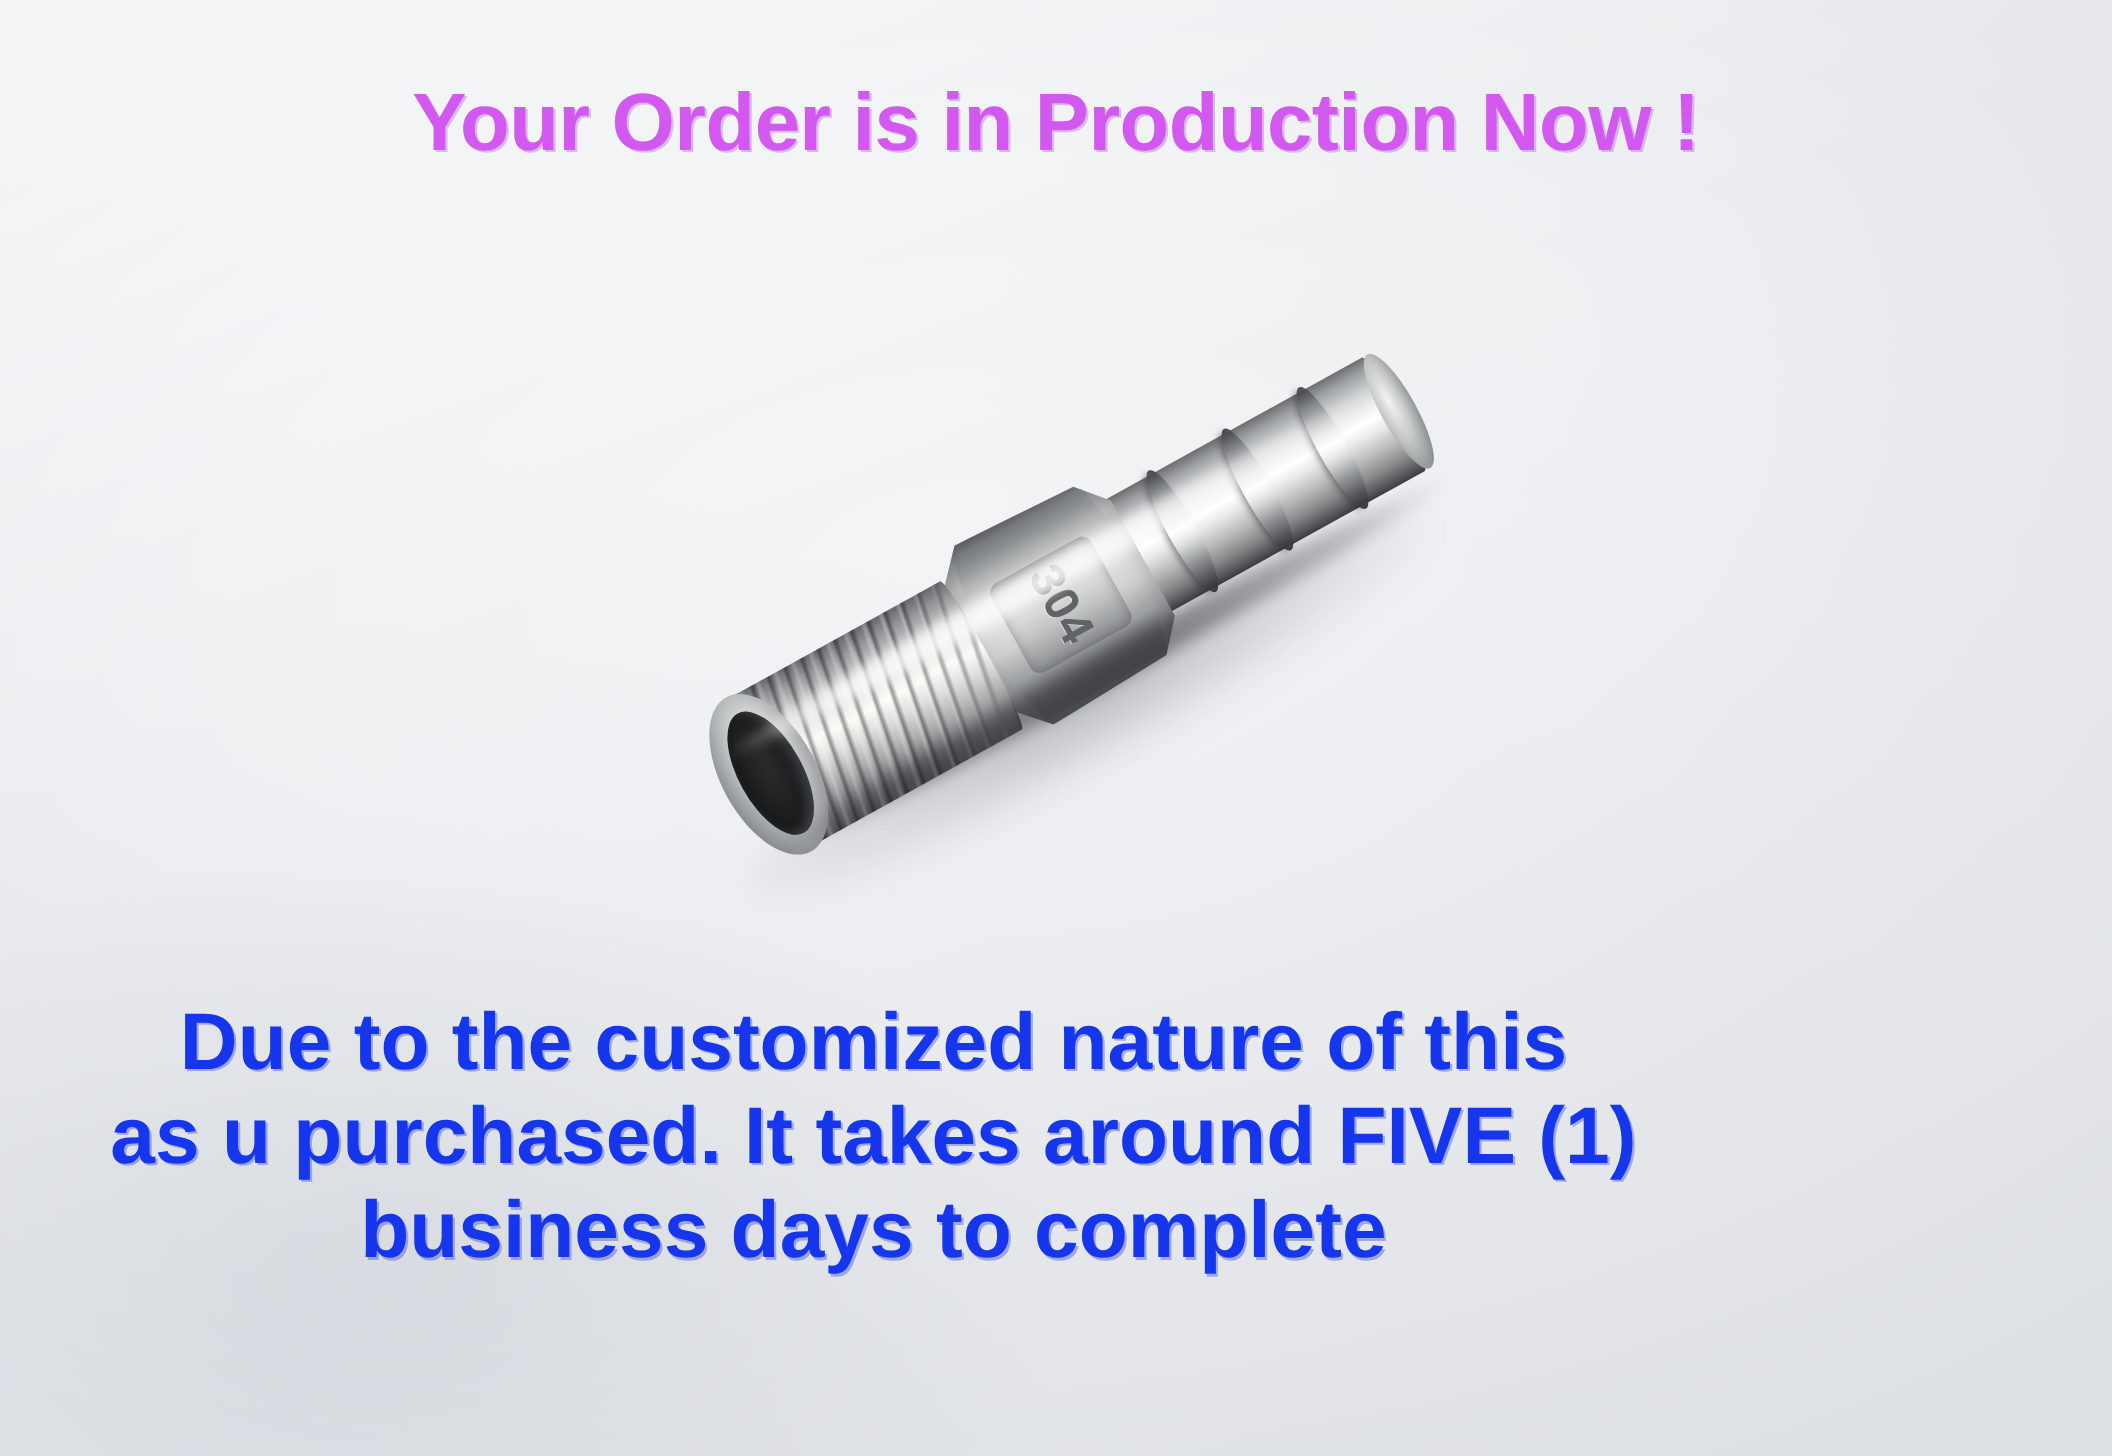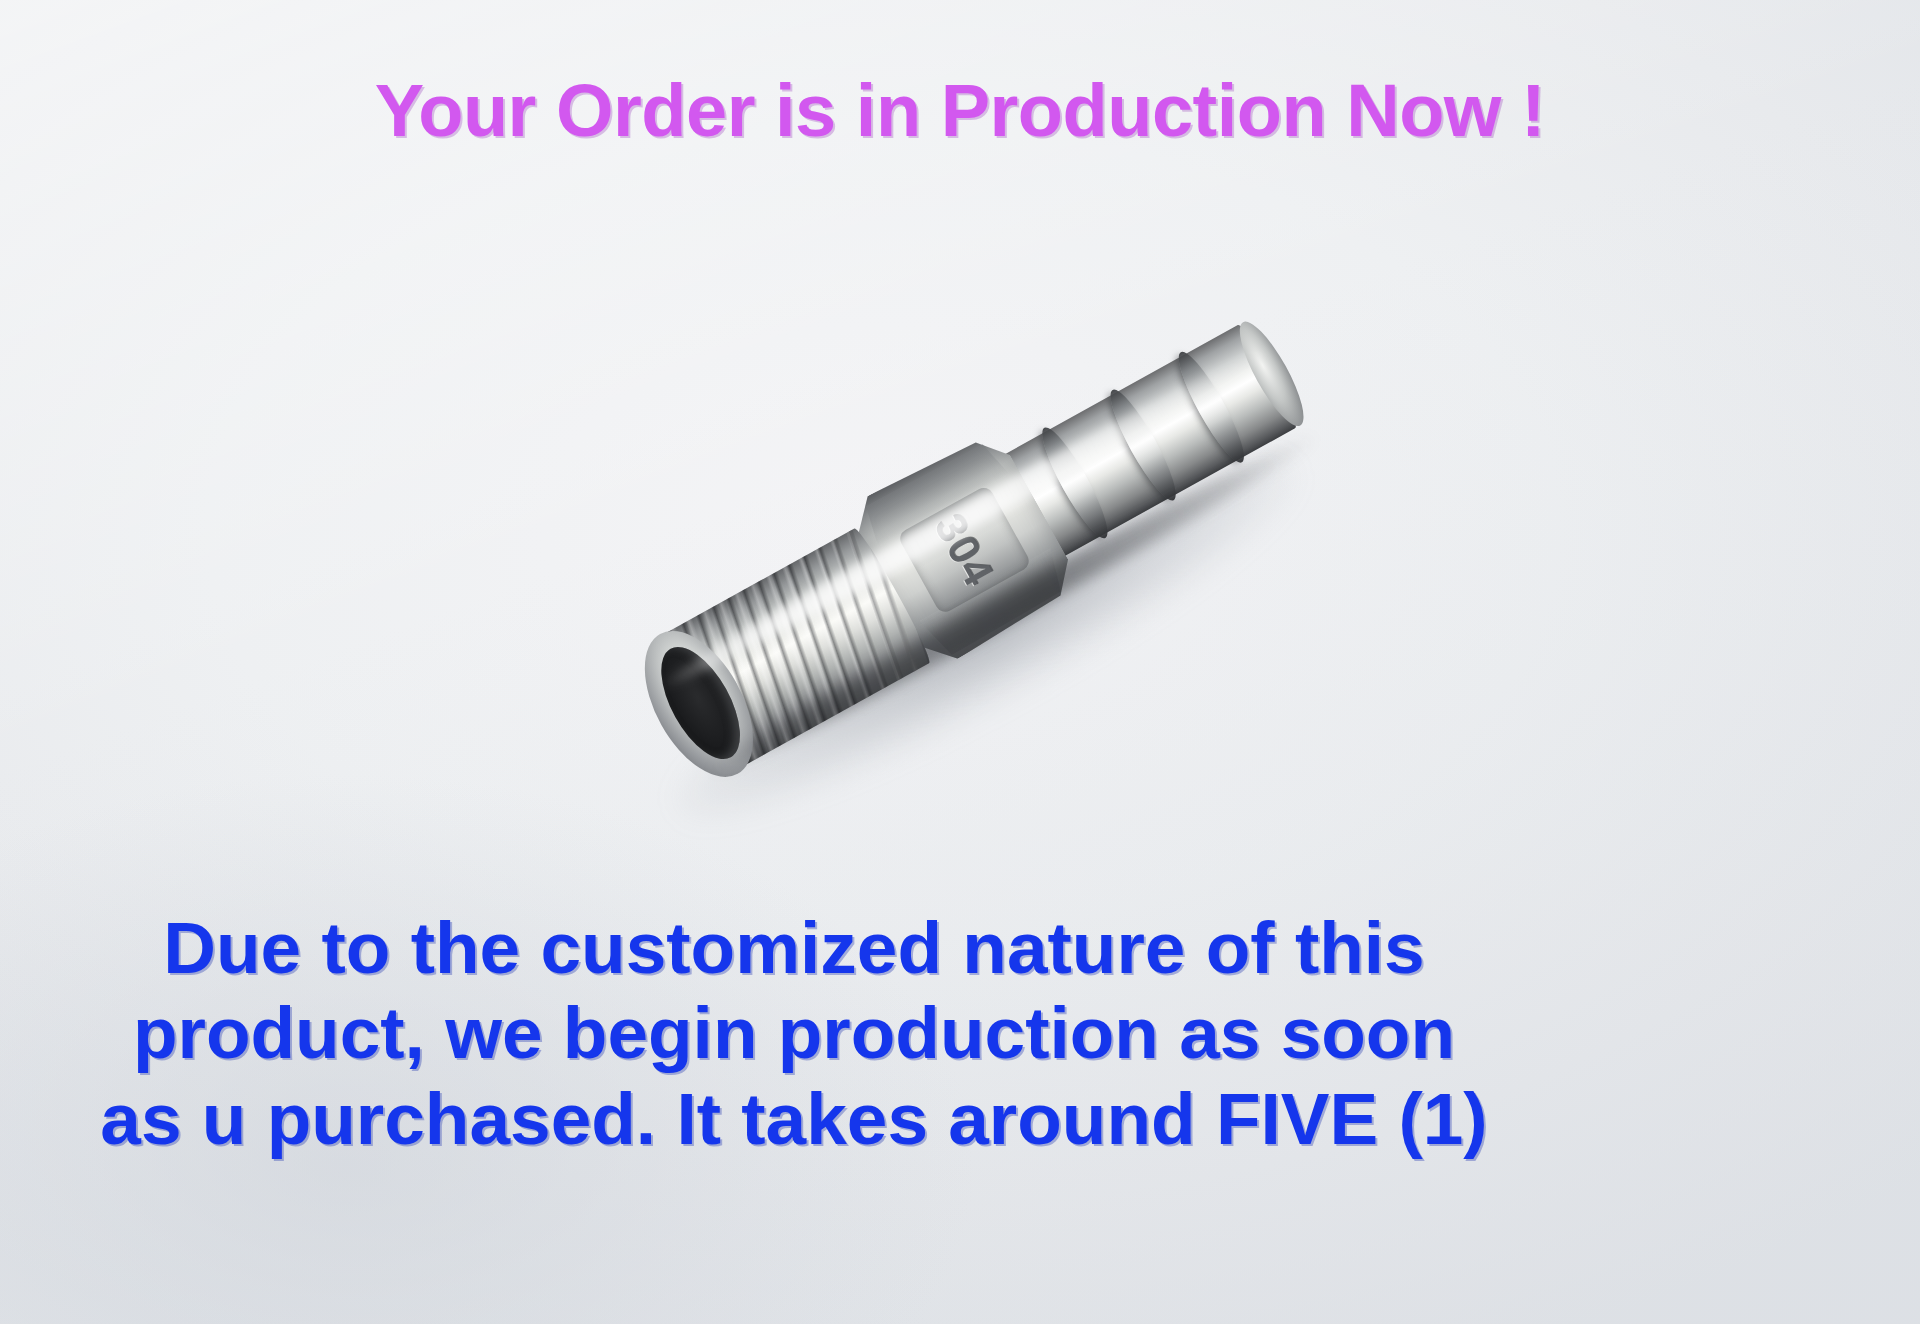--- a/index.html
+++ b/index.html
@@ -344,17 +344,17 @@
     <div class="bore-inner"></div>
 
     <div class="spec"></div>
     <div class="spec-dark"></div>
   </div>
 
   <div class="headline">Your Order is in Production Now !</div>
 
   <div class="bodycopy">
     <span class="ln">Due to the customized nature of this</span>
-    <span class="ln">product, we begin production as soon</span>
     <span class="ln">as u purchased. It takes around FIVE (1)</span>
+    <span class="ln">business days to complete</span>
   </div>
 
 </div>
 
 </body></html>

